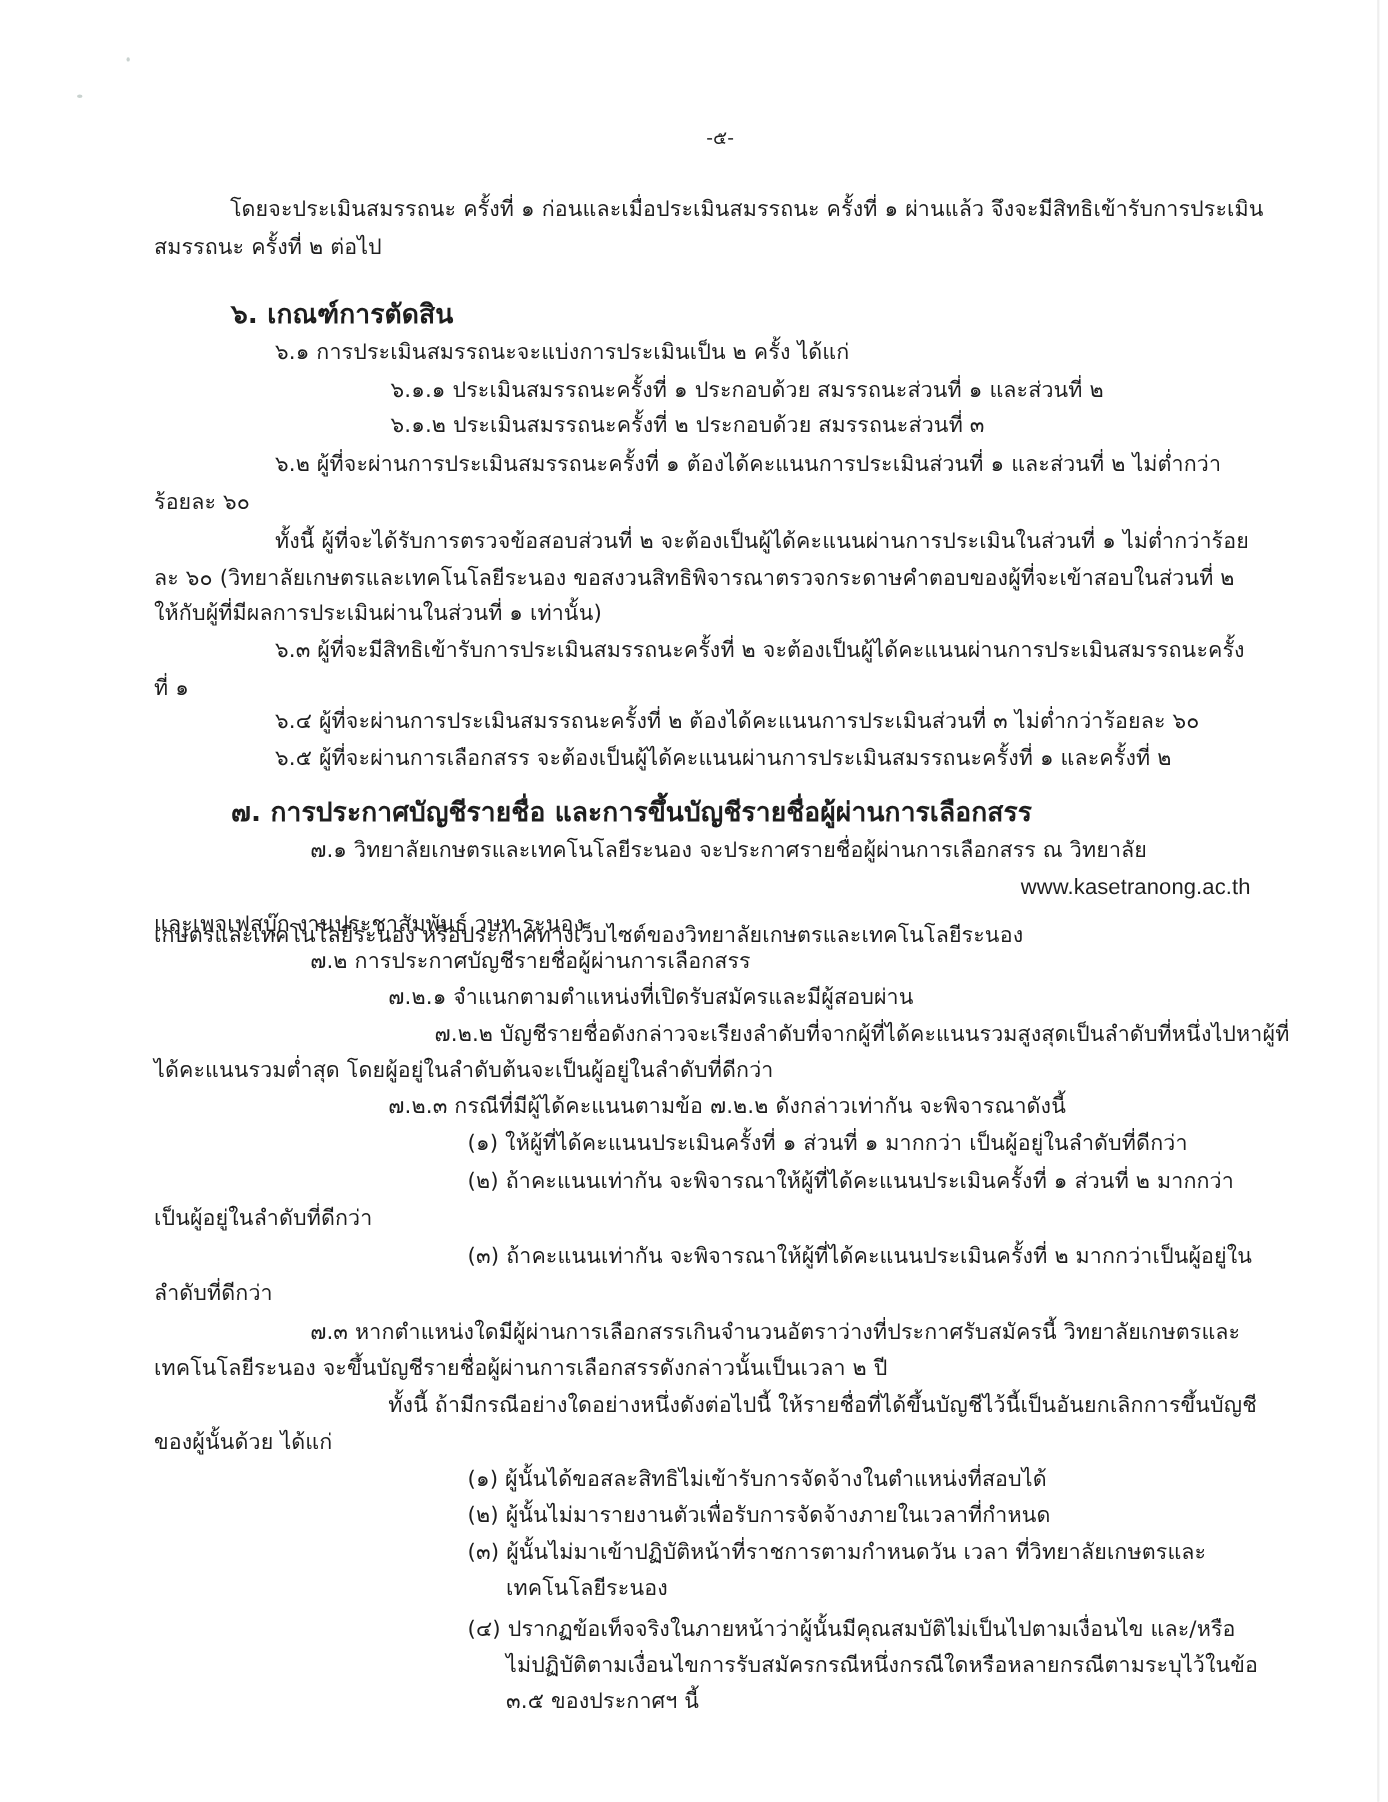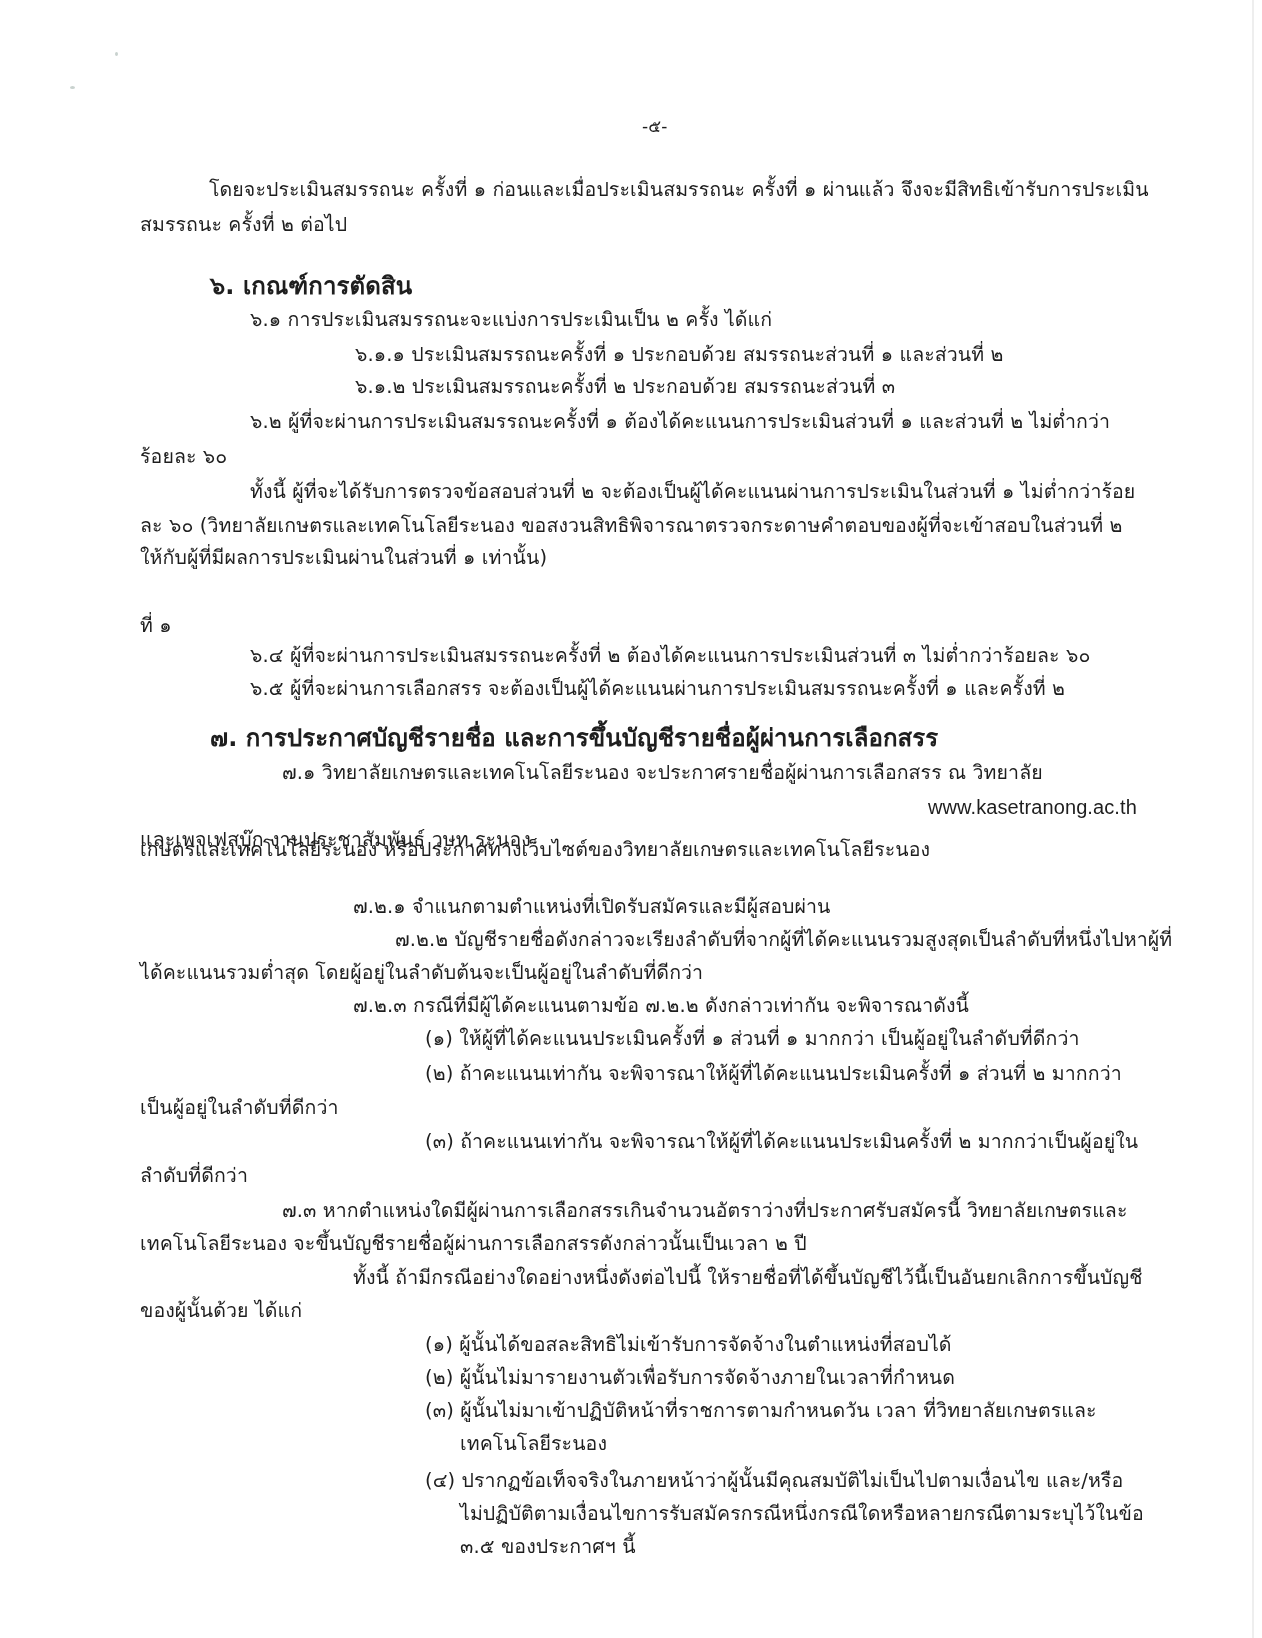--- a/index.html
+++ b/index.html
@@ -28,29 +28,31 @@
 
   <div class="line bold" style="left:210px;top:272px;">๖. เกณฑ์การตัดสิน</div>
   <div class="line" style="left:250px;top:306px;">๖.๑  การประเมินสมรรถนะจะแบ่งการประเมินเป็น ๒ ครั้ง  ได้แก่</div>
   <div class="line" style="left:355px;top:341px;">๖.๑.๑  ประเมินสมรรถนะครั้งที่ ๑  ประกอบด้วย  สมรรถนะส่วนที่ ๑  และส่วนที่ ๒</div>
   <div class="line" style="left:355px;top:373px;">๖.๑.๒  ประเมินสมรรถนะครั้งที่ ๒  ประกอบด้วย  สมรรถนะส่วนที่ ๓</div>
   <div class="line" style="left:250px;top:408px;">๖.๒  ผู้ที่จะผ่านการประเมินสมรรถนะครั้งที่ ๑  ต้องได้คะแนนการประเมินส่วนที่ ๑ และส่วนที่ ๒ ไม่ต่ำกว่า</div>
   <div class="line" style="left:140px;top:443px;">ร้อยละ ๖๐</div>
   <div class="line" style="left:250px;top:478px;">ทั้งนี้  ผู้ที่จะได้รับการตรวจข้อสอบส่วนที่ ๒  จะต้องเป็นผู้ได้คะแนนผ่านการประเมินในส่วนที่ ๑ ไม่ต่ำกว่าร้อย</div>
   <div class="line" style="left:140px;top:512px;">ละ ๖๐ (วิทยาลัยเกษตรและเทคโนโลยีระนอง  ขอสงวนสิทธิพิจารณาตรวจกระดาษคำตอบของผู้ที่จะเข้าสอบในส่วนที่ ๒</div>
   <div class="line" style="left:140px;top:544px;">ให้กับผู้ที่มีผลการประเมินผ่านในส่วนที่ ๑ เท่านั้น)</div>
+  <div class="line" style="left:250px;top:577px;">๖.๓  ผู้ที่จะมีสิทธิเข้ารับการประเมินสมรรถนะครั้งที่ ๒  จะต้องเป็นผู้ได้คะแนนผ่านการประเมินสมรรถนะครั้ง</div>
   <div class="line" style="left:140px;top:612px;">ที่ ๑</div>
   <div class="line" style="left:250px;top:642px;">๖.๔  ผู้ที่จะผ่านการประเมินสมรรถนะครั้งที่ ๒  ต้องได้คะแนนการประเมินส่วนที่ ๓ ไม่ต่ำกว่าร้อยละ ๖๐</div>
   <div class="line" style="left:250px;top:675px;">๖.๕  ผู้ที่จะผ่านการเลือกสรร  จะต้องเป็นผู้ได้คะแนนผ่านการประเมินสมรรถนะครั้งที่ ๑ และครั้งที่ ๒</div>
 
   <div class="line bold" style="left:210px;top:724px;">๗.  การประกาศบัญชีรายชื่อ  และการขึ้นบัญชีรายชื่อผู้ผ่านการเลือกสรร</div>
   <div class="line" style="left:282px;top:759px;">๗.๑  วิทยาลัยเกษตรและเทคโนโลยีระนอง  จะประกาศรายชื่อผู้ผ่านการเลือกสรร  ณ  วิทยาลัย</div>
   <div class="line" style="left:140px;top:793px;margin-top:43px;">เกษตรและเทคโนโลยีระนอง  หรือประกาศทางเว็บไซต์ของวิทยาลัยเกษตรและเทคโนโลยีระนอง</div>
   <div class="line url" style="left:928px;top:793px;">www.kasetranong.ac.th</div>
   <div class="line" style="left:140px;top:826px;">และเพจเฟสบุ๊ก งานประชาสัมพันธ์ วษท.ระนอง</div>
+  <div class="line" style="left:282px;top:860px;">๗.๒  การประกาศบัญชีรายชื่อผู้ผ่านการเลือกสรร</div>
   <div class="line" style="left:353px;top:893px;">๗.๒.๑  จำแนกตามตำแหน่งที่เปิดรับสมัครและมีผู้สอบผ่าน</div>
   <div class="line" style="left:353px;top:926px;margin-left:42px;">๗.๒.๒  บัญชีรายชื่อดังกล่าวจะเรียงลำดับที่จากผู้ที่ได้คะแนนรวมสูงสุดเป็นลำดับที่หนึ่งไปหาผู้ที่</div>
   <div class="line" style="left:140px;top:959px;">ได้คะแนนรวมต่ำสุด  โดยผู้อยู่ในลำดับต้นจะเป็นผู้อยู่ในลำดับที่ดีกว่า</div>
   <div class="line" style="left:353px;top:992px;">๗.๒.๓  กรณีที่มีผู้ได้คะแนนตามข้อ ๗.๒.๒ ดังกล่าวเท่ากัน จะพิจารณาดังนี้</div>
   <div class="line" style="left:425px;top:1025px;">(๑) ให้ผู้ที่ได้คะแนนประเมินครั้งที่ ๑ ส่วนที่ ๑ มากกว่า เป็นผู้อยู่ในลำดับที่ดีกว่า</div>
   <div class="line" style="left:425px;top:1060px;">(๒) ถ้าคะแนนเท่ากัน  จะพิจารณาให้ผู้ที่ได้คะแนนประเมินครั้งที่ ๑ ส่วนที่ ๒ มากกว่า</div>
   <div class="line" style="left:140px;top:1094px;">เป็นผู้อยู่ในลำดับที่ดีกว่า</div>
   <div class="line" style="left:425px;top:1128px;">(๓) ถ้าคะแนนเท่ากัน  จะพิจารณาให้ผู้ที่ได้คะแนนประเมินครั้งที่ ๒ มากกว่าเป็นผู้อยู่ใน</div>
   <div class="line" style="left:140px;top:1162px;">ลำดับที่ดีกว่า</div>
   <div class="line" style="left:282px;top:1197px;">๗.๓  หากตำแหน่งใดมีผู้ผ่านการเลือกสรรเกินจำนวนอัตราว่างที่ประกาศรับสมัครนี้  วิทยาลัยเกษตรและ</div>

